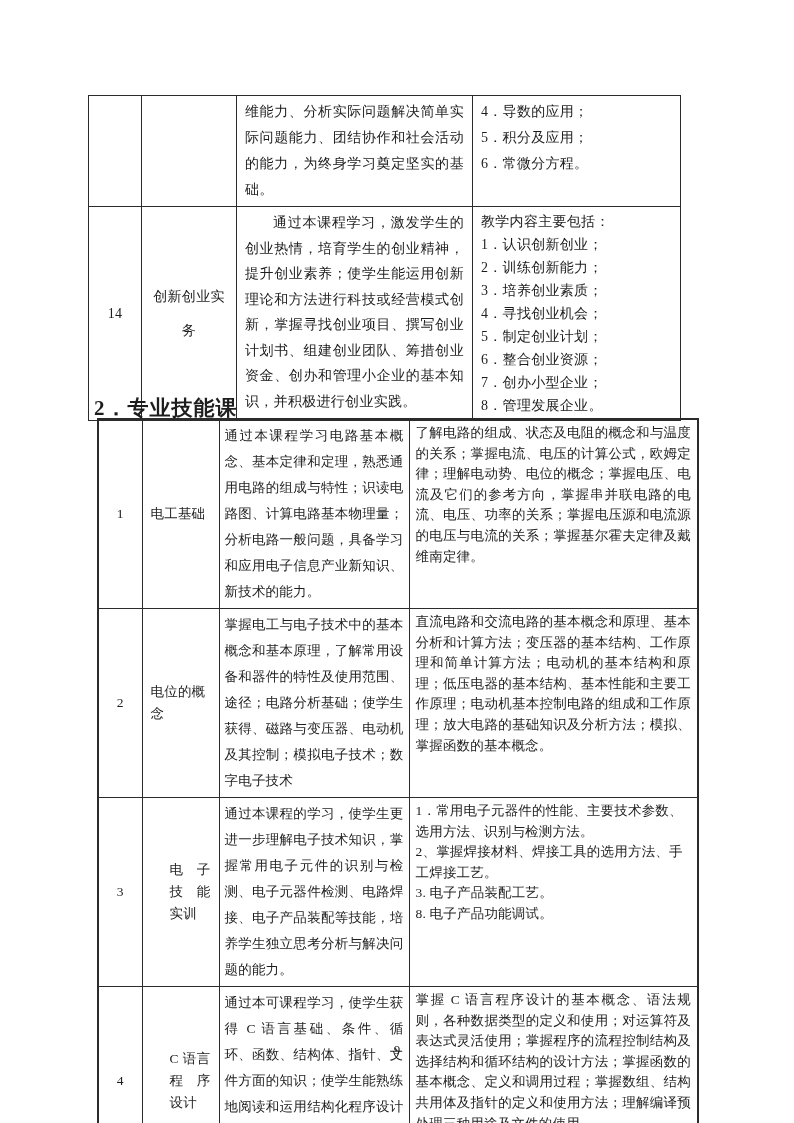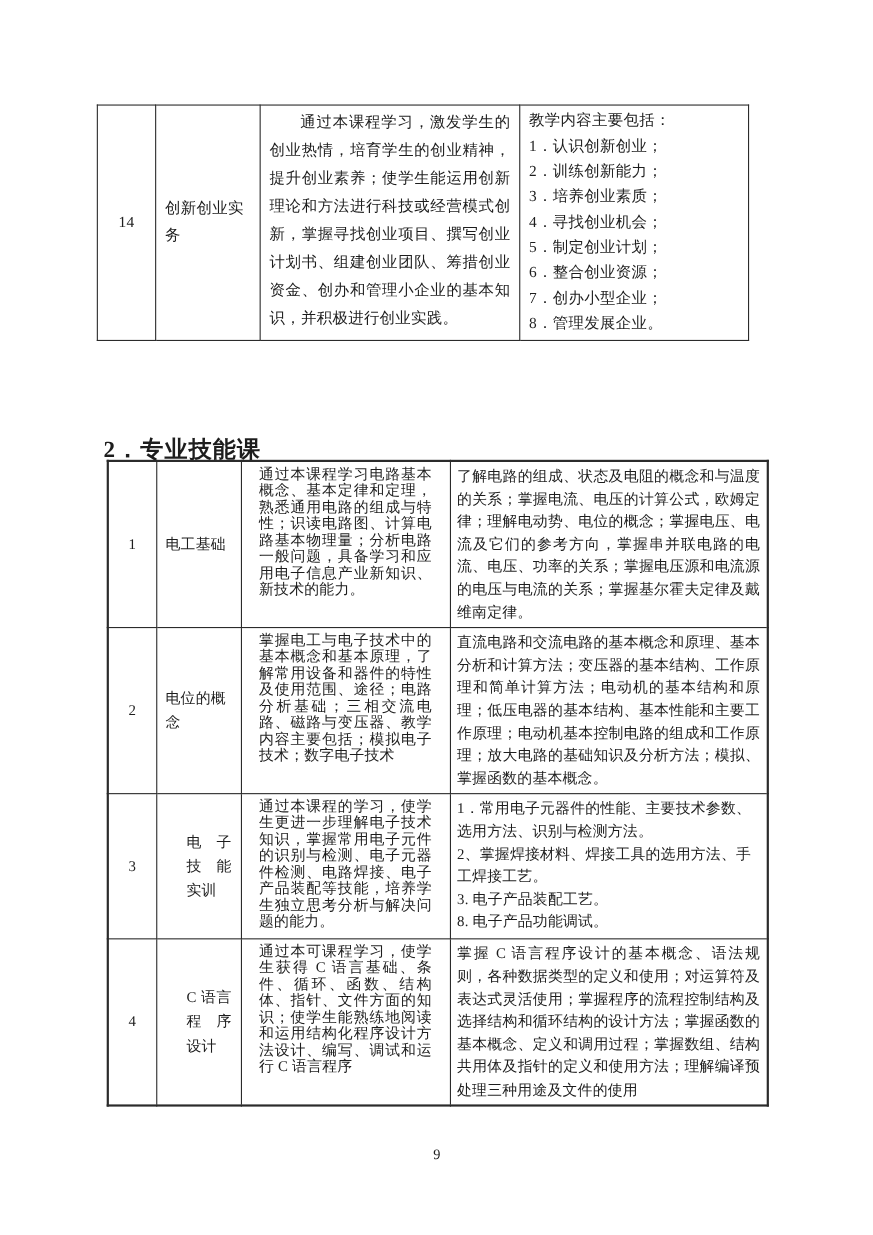--- a/index.html
+++ b/index.html
@@ -14,21 +14,21 @@
   table { border-collapse:collapse; table-layout:fixed; }
   td { overflow:hidden; }
 
   
   .t-top {
     position:absolute; left:88px; top:95px; width:592px;
     font-size:14px; letter-spacing:0.3px;
   }
   .t-top td { border:1px solid #2b2b2b; }
   .t-top .num   { text-align:center; vertical-align:middle; }
-  .t-top .name  { vertical-align:middle; padding:0 8px; line-height:24px; }
+  .t-top .name  { text-align:center; vertical-align:middle; padding:0 8px; line-height:34px; }
   .t-top .desc  { vertical-align:top; text-align:justify; text-justify:inter-character; padding:3px 8px; line-height:25.5px; }
   .t-top .cont  { vertical-align:top; text-align:left; padding:3px 4px 3px 8px; line-height:23px; }
   .t-top .row-partial .desc { line-height:26px; }
   .t-top .row-partial .cont { line-height:26px; }
   .indent { text-indent:2em; }
   .pre { white-space:pre-line; }
 
   
   .heading {
     position:absolute; left:94px; top:394px;
@@ -38,21 +38,21 @@
   
   .t-skills {
     position:absolute; left:97px; top:418px; width:600px;
     font-size:13.5px; letter-spacing:0.2px;
     border:2px solid #2b2b2b;
   }
   .t-skills td { border:1px solid #2b2b2b; }
   .t-skills .num  { text-align:center; vertical-align:middle; }
   .t-skills .name { vertical-align:middle; padding:0 8px; line-height:22px; }
   .t-skills .name.just { text-align:justify; text-justify:inter-character;padding-left:27px; }
-  .t-skills .desc { vertical-align:top; text-align:justify; text-justify:inter-character; padding:3px 16px; line-height:15px; }
+  .t-skills .desc { vertical-align:top; text-align:justify; text-justify:inter-character; padding:3px 5px; line-height:26px; }
   .t-skills .cont { vertical-align:top; text-align:justify; text-justify:inter-character; padding:3px 6px; line-height:20.6px;margin-left:20px; }
   .t-skills .cont.pre { text-align:left; }
 
   
   .pagenum {
     position:absolute; left:0; top:1042px; width:794px;
     text-align:center; font-size:13px;
   }
 </style>
 </head>
@@ -61,20 +61,28 @@
 <div class="page">
 
   <table class="t-top">
     <colgroup>
       <col style="width:53px">
         <col style="width:95px">
         <col style="width:236px">
         <col style="width:208px">
     </colgroup>
     <tbody>
+        <tr class="row-partial" style="height:74px">
+      <td class="num"></td>
+      <td class="name"></td>
+      <td class="desc">维能力、分析实际问题解决简单实际问题能力、团结协作和社会活动的能力，为终身学习奠定坚实的基础。</td>
+      <td class="cont pre">4．导数的应用；
+5．积分及应用；
+6．常微分方程。</td>
+    </tr>
     <tr style="height:206px">
       <td class="num">14</td>
       <td class="name">创新创业实务</td>
       <td class="desc indent">通过本课程学习，激发学生的创业热情，培育学生的创业精神，提升创业素养；使学生能运用创新理论和方法进行科技或经营模式创新，掌握寻找创业项目、撰写创业计划书、组建创业团队、筹措创业资金、创办和管理小企业的基本知识，并积极进行创业实践。</td>
       <td class="cont pre">教学内容主要包括：
 1．认识创新创业；
 2．训练创新能力；
 3．培养创业素质；
 4．寻找创业机会；
 5．制定创业计划；
@@ -97,21 +105,21 @@
     <tbody>
         <tr style="height:151px">
       <td class="num">1</td>
       <td class="name">电工基础</td>
       <td class="desc">通过本课程学习电路基本概念、基本定律和定理，熟悉通用电路的组成与特性；识读电路图、计算电路基本物理量；分析电路一般问题，具备学习和应用电子信息产业新知识、新技术的能力。</td>
       <td class="cont">了解电路的组成、状态及电阻的概念和与温度的关系；掌握电流、电压的计算公式，欧姆定律；理解电动势、电位的概念；掌握电压、电流及它们的参考方向，掌握串并联电路的电流、电压、功率的关系；掌握电压源和电流源的电压与电流的关系；掌握基尔霍夫定律及戴维南定律。</td>
     </tr>
     <tr style="height:146px">
       <td class="num">2</td>
       <td class="name">电位的概念</td>
-      <td class="desc">掌握电工与电子技术中的基本概念和基本原理，了解常用设备和器件的特性及使用范围、途径；电路分析基础；三相交流电路、磁路与变压器、教学内容主要包括；模拟电子技术；数字电子技术</td>
+      <td class="desc">掌握电工与电子技术中的基本概念和基本原理，了解常用设备和器件的特性及使用范围、途径；电路分析基础；使学生获得、磁路与变压器、电动机及其控制；模拟电子技术；数字电子技术</td>
       <td class="cont">直流电路和交流电路的基本概念和原理、基本分析和计算方法；变压器的基本结构、工作原理和简单计算方法；电动机的基本结构和原理；低压电器的基本结构、基本性能和主要工作原理；电动机基本控制电路的组成和工作原理；放大电路的基础知识及分析方法；模拟、掌握函数的基本概念。</td>
     </tr>
     <tr style="height:132px">
       <td class="num">3</td>
       <td class="name just">电子技能实训</td>
       <td class="desc">通过本课程的学习，使学生更进一步理解电子技术知识，掌握常用电子元件的识别与检测、电子元器件检测、电路焊接、电子产品装配等技能，培养学生独立思考分析与解决问题的能力。</td>
       <td class="cont pre">1．常用电子元器件的性能、主要技术参数、选用方法、识别与检测方法。
 2、掌握焊接材料、焊接工具的选用方法、手工焊接工艺。
 3. 电子产品装配工艺。
 8. 电子产品功能调试。</td>

